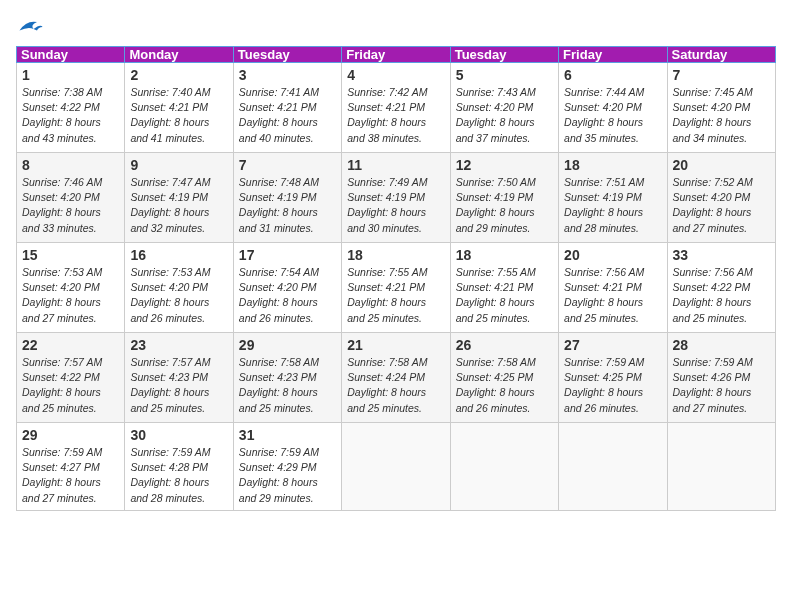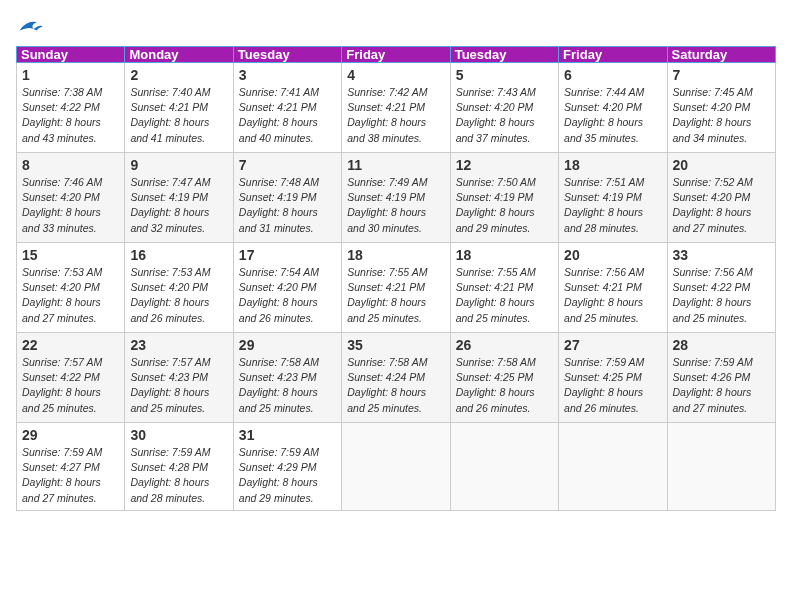--- a/index.html
+++ b/index.html
@@ -212,21 +212,21 @@
         </td>
         <td>
           <span class="day-num">23</span>
           <div class="day-info">Sunrise: 7:57 AM<br>Sunset: 4:23 PM<br>Daylight: 8 hours and 25 minutes.</div>
         </td>
         <td>
           <span class="day-num">29</span>
           <div class="day-info">Sunrise: 7:58 AM<br>Sunset: 4:23 PM<br>Daylight: 8 hours and 25 minutes.</div>
         </td>
         <td>
-          <span class="day-num">35</span>
+          <span class="day-num">21</span>
           <div class="day-info">Sunrise: 7:58 AM<br>Sunset: 4:24 PM<br>Daylight: 8 hours and 25 minutes.</div>
         </td>
         <td>
           <span class="day-num">26</span>
           <div class="day-info">Sunrise: 7:58 AM<br>Sunset: 4:25 PM<br>Daylight: 8 hours and 26 minutes.</div>
         </td>
         <td>
           <span class="day-num">27</span>
           <div class="day-info">Sunrise: 7:59 AM<br>Sunset: 4:25 PM<br>Daylight: 8 hours and 26 minutes.</div>
         </td>

